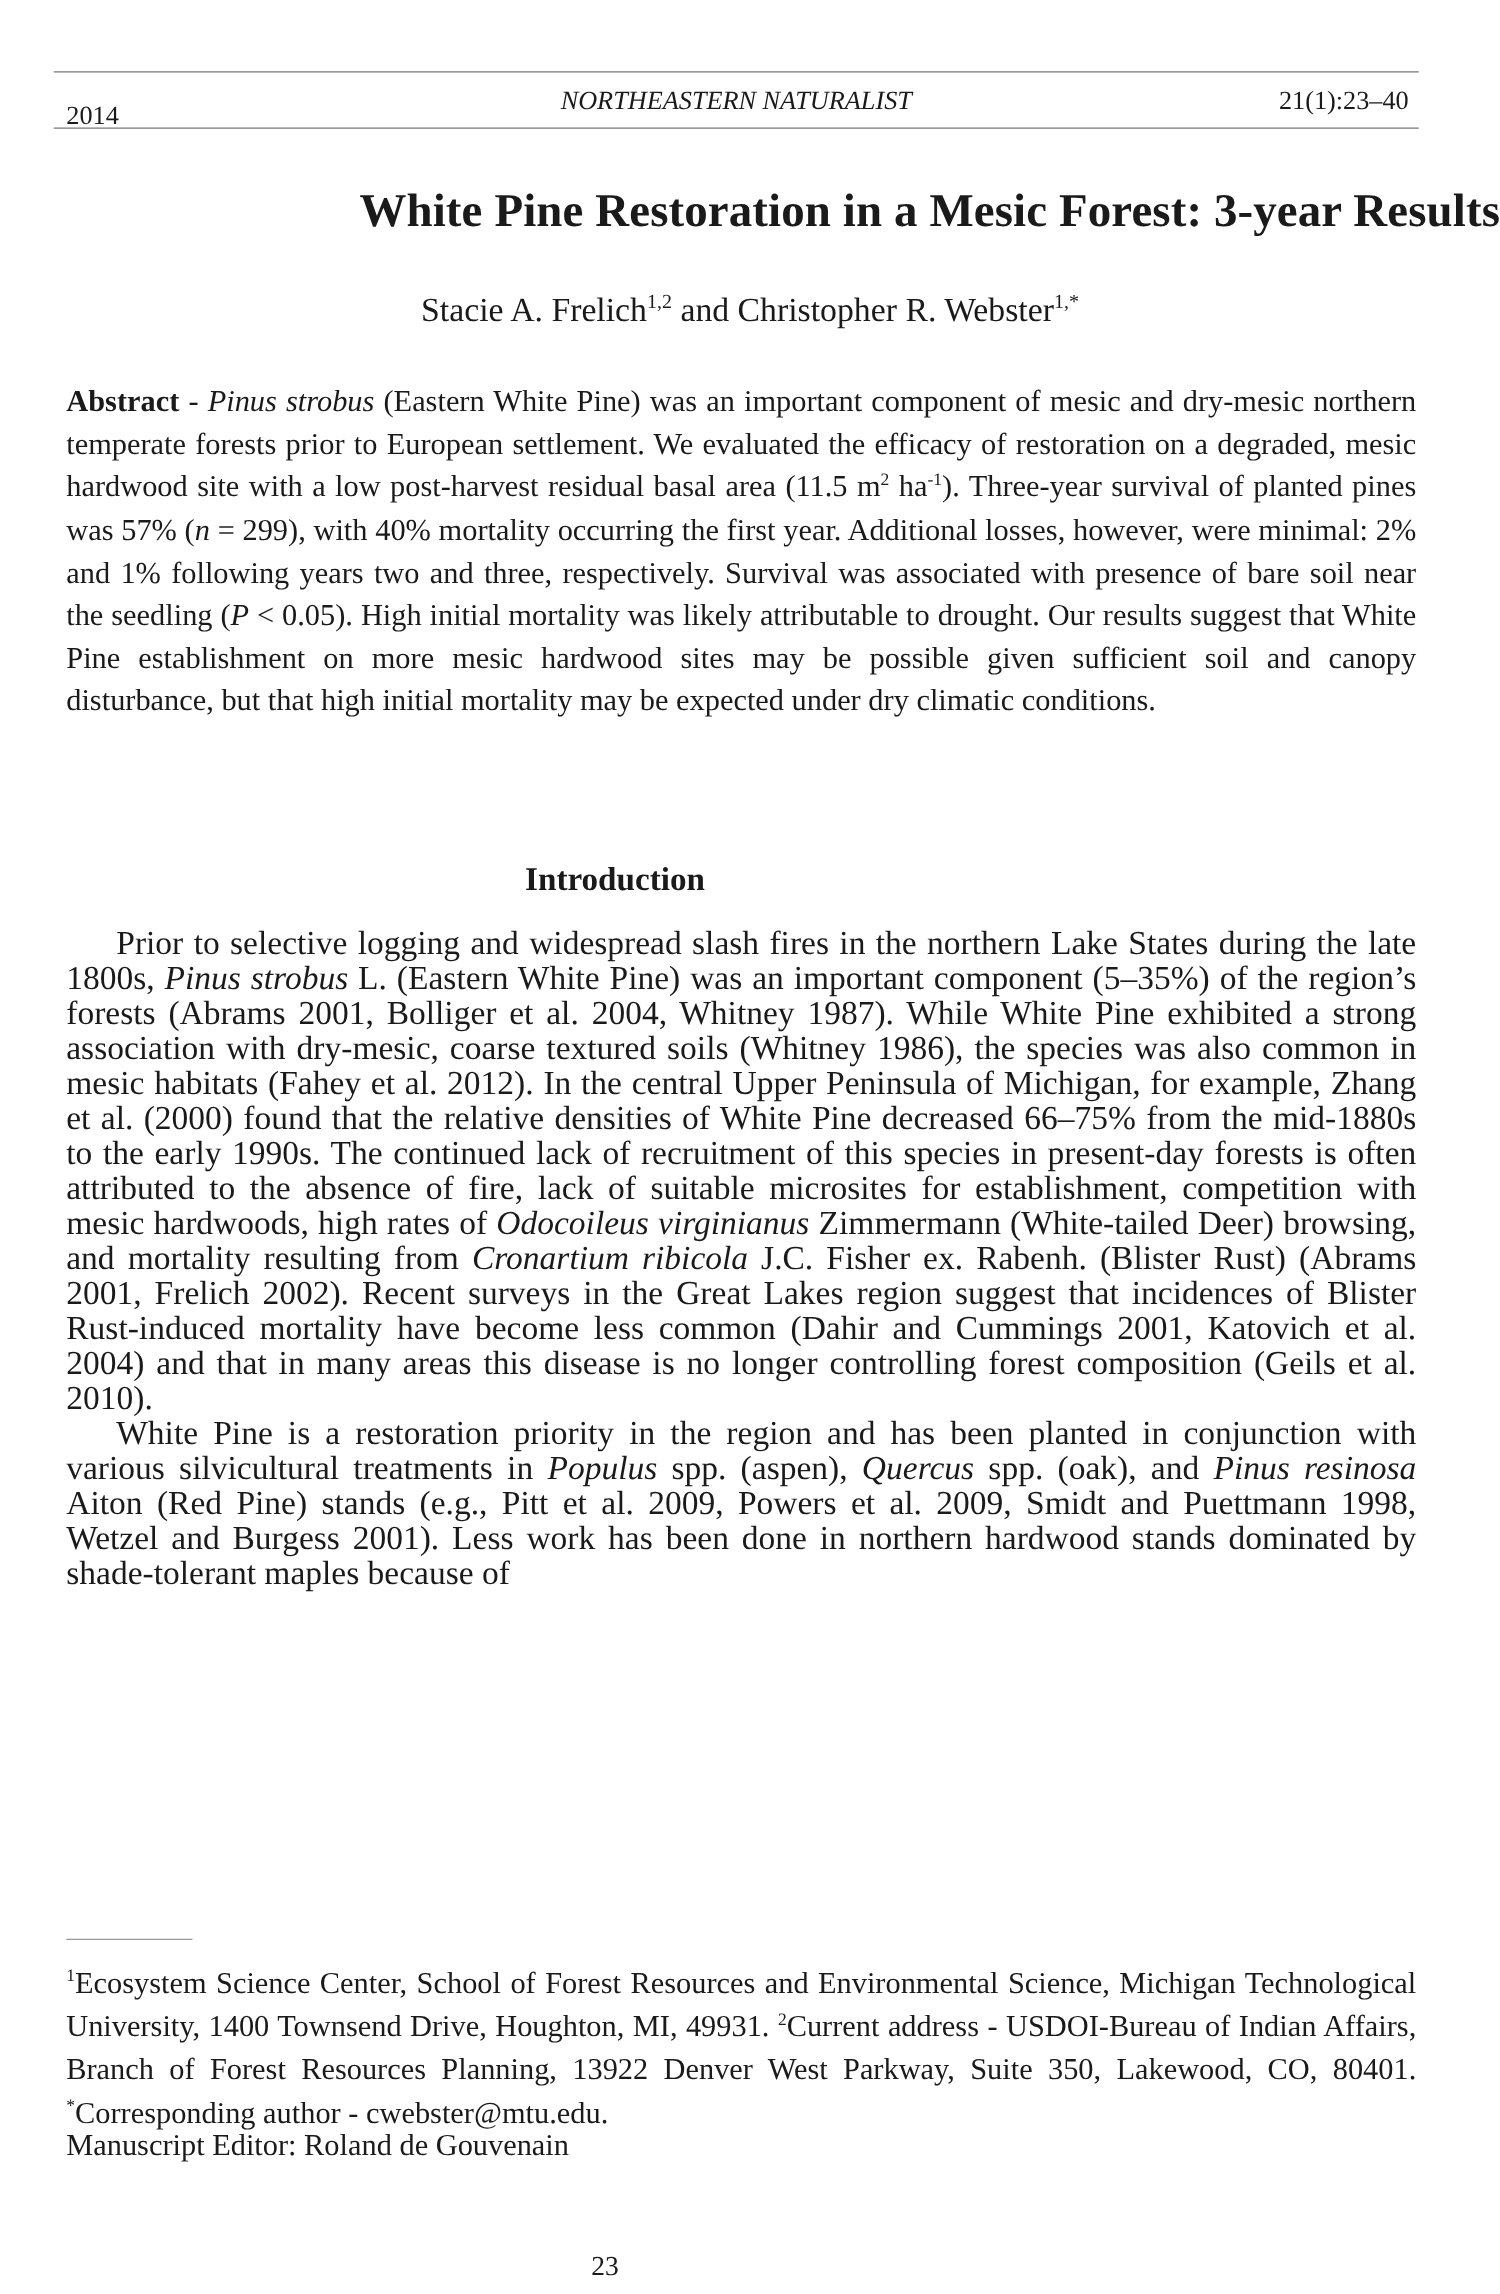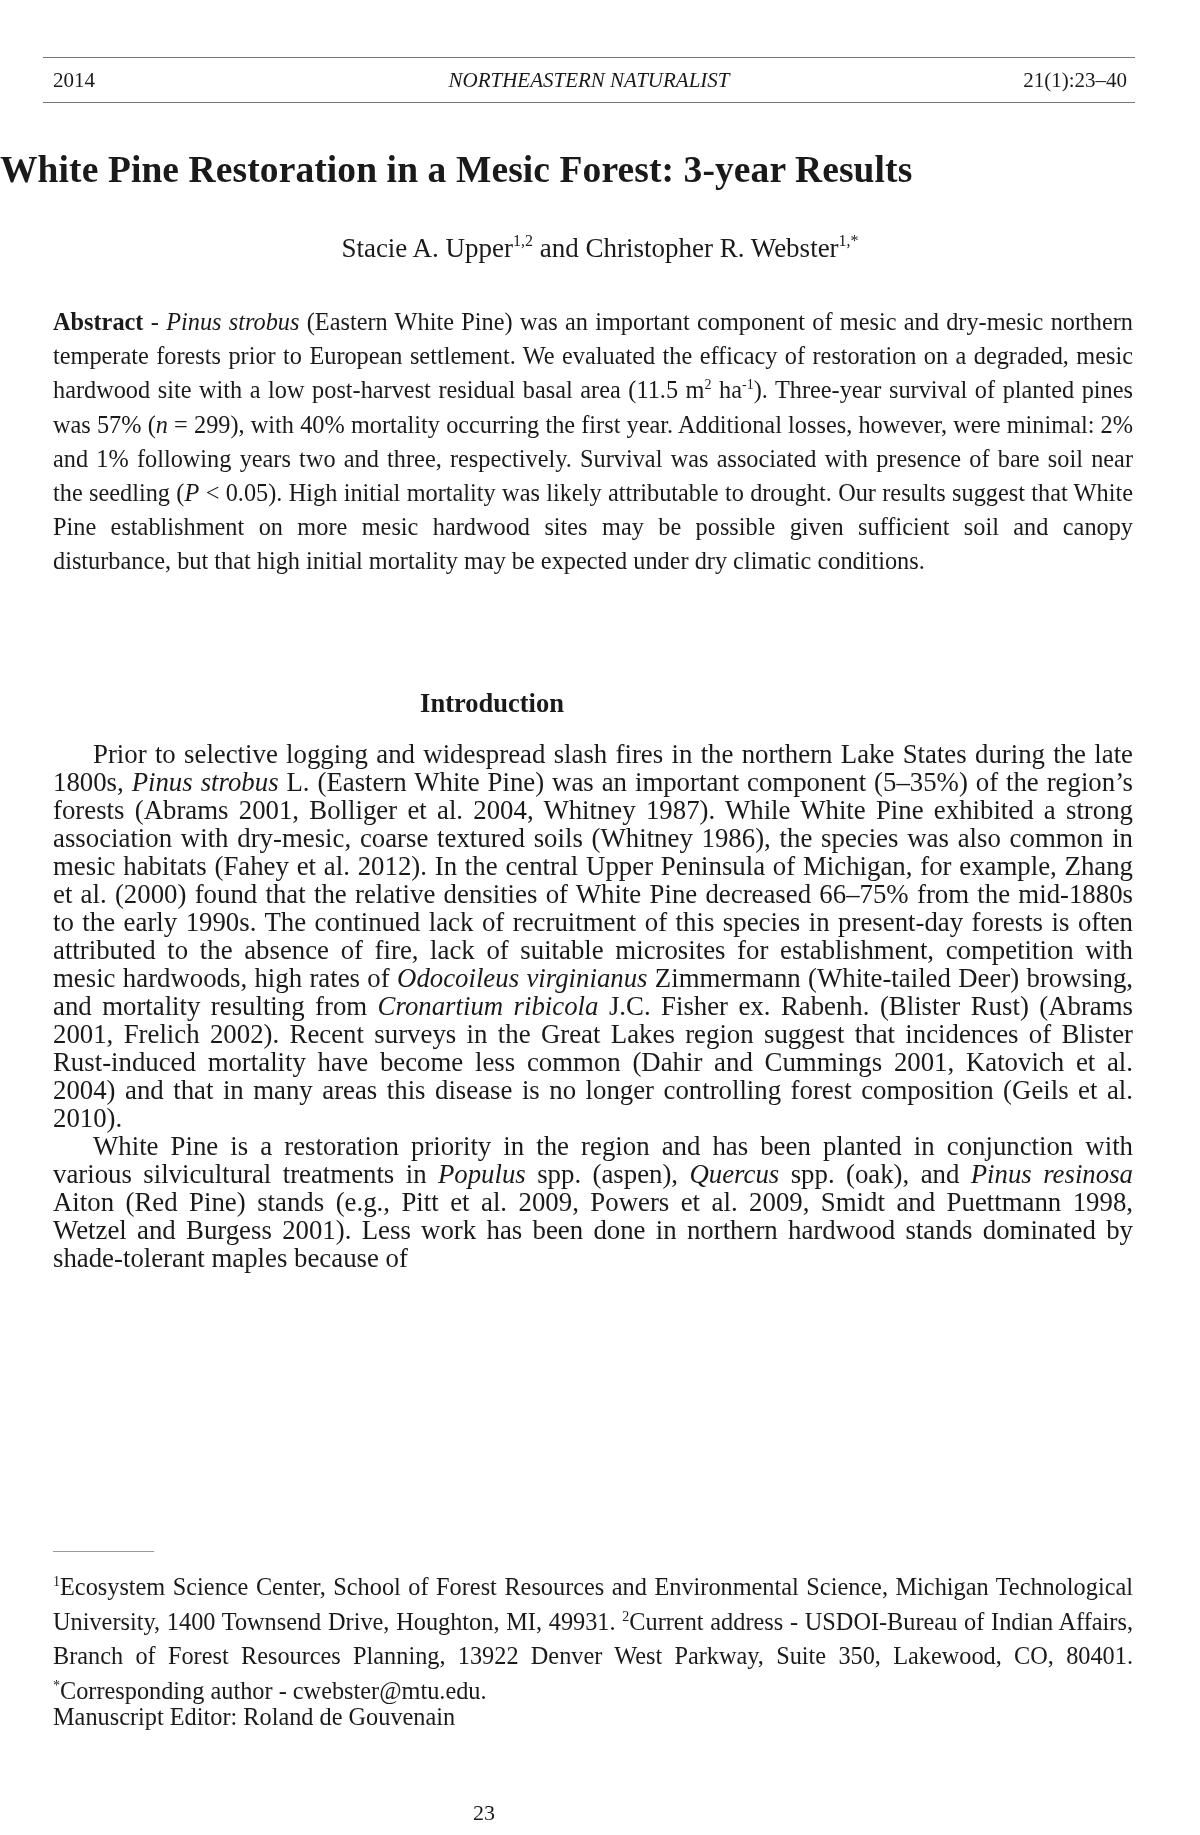--- a/index.html
+++ b/index.html
@@ -5,26 +5,26 @@
   html, body { margin: 0; padding: 0; background: #ffffff; }
   body {
     width: 1200px; height: 1835px; position: relative; overflow: hidden;
     font-family: "Liberation Serif", "DejaVu Serif", serif; color: #1a1a1a;
   }
   .running-head {
     position: absolute; left: 43px; top: 57px; width: 1092px; height: 44px;
     border-top: 1.5px solid #777; border-bottom: 1.5px solid #777;
     font-size: 21px; line-height: 44px;
   }
-  .running-head .rh-year { position: absolute; left: 10px; top: 0; }
+  .running-head .rh-year { position: absolute; left: 10px; top: 12px; }
   .running-head .rh-journal { position: absolute; left: 0; right: 0; top: 0; text-align: center; font-style: italic; }
   .running-head .rh-vol { position: absolute; right: 8px; top: 0; }
 
   .title {
-    position: absolute; left: 0; width: 1200px; top: 148px; text-align: left;
+    position: absolute; left: 0; width: 1200px; top: 148px; text-align: right;
     font-size: 37.5px; font-weight: bold; letter-spacing: 0.1px; margin: 0;
   }
   .authors {
     position: absolute; left: 0; width: 1200px; top: 233px; text-align: center;
     font-size: 27px;
   }
   .authors sup { font-size: 16px; vertical-align: 11px; line-height: 0; }
 
   .abstract {
     position: absolute; left: 53px; width: 1080px; top: 305px;
@@ -66,21 +66,21 @@
 
 <header class="running-head">
   <span class="rh-year">2014</span>
   <span class="rh-journal">NORTHEASTERN NATURALIST</span>
   <span class="rh-vol">21(1):23–40</span>
 </header>
 
 <h1 class="title">White Pine Restoration in a Mesic Forest: 3-year Results</h1>
 
 <div class="authors">
-  <span>Stacie A. Upper</span><sup>1,2</sup><span style="white-space:pre"> and </span><span>Christopher R. Webster</span><sup>1,*</sup>
+  <span>Stacie A. Frelich</span><sup>1,2</sup><span style="white-space:pre"> and </span><span>Christopher R. Webster</span><sup>1,*</sup>
 </div>
 
 <p class="abstract"><b>Abstract</b><span style="white-space:pre"> - </span><i>Pinus strobus</i><span> (Eastern White Pine) was an important component of mesic and dry-mesic northern temperate forests prior to European settlement. We evaluated the efficacy of restoration on a degraded, mesic hardwood site with a low post-harvest residual basal area (11.5 m</span><sup>2</sup><span> ha</span><sup>-1</sup><span>). Three-year survival of planted pines was 57% (</span><i>n</i><span> = 299), with 40% mortality occurring the first year. Additional losses, however, were minimal: 2% and 1% following years two and three, respectively. Survival was associated with presence of bare soil near the seedling (</span><i>P</i><span> &lt; 0.05). High initial mortality was likely attributable to drought. Our results suggest that White Pine establishment on more mesic hardwood sites may be possible given sufficient soil and canopy disturbance, but that high initial mortality may be expected under dry climatic conditions.</span></p>
 
 <h2 class="section-heading">Introduction</h2>
 
 <div class="intro">
   <p><span>Prior to selective logging and widespread slash fires in the northern Lake States during the late 1800s, </span><i>Pinus strobus</i><span> L. (Eastern White Pine) was an important component (5–35%) of the region’s forests (Abrams 2001, Bolliger et al. 2004, Whitney 1987). While White Pine exhibited a strong association with dry-mesic, coarse textured soils (Whitney 1986), the species was also common in mesic habitats (Fahey et al. 2012). In the central Upper Peninsula of Michigan, for example, Zhang et al. (2000) found that the relative densities of White Pine decreased 66–75% from the mid-1880s to the early 1990s. The continued lack of recruitment of this species in present-day forests is often attributed to the absence of fire, lack of suitable microsites for establishment, competition with mesic hardwoods, high rates of </span><i>Odocoileus virginianus</i><span> Zimmermann (White-tailed Deer) browsing, and mortality resulting from </span><i>Cronartium ribicola</i><span> J.C. Fisher ex. Rabenh. (Blister Rust) (Abrams 2001, Frelich 2002). Recent surveys in the Great Lakes region suggest that incidences of Blister Rust-induced mortality have become less common (Dahir and Cummings 2001, Katovich et al. 2004) and that in many areas this disease is no longer controlling forest composition (Geils et al. 2010).</span></p>
   <p><span>White Pine is a restoration priority in the region and has been planted in conjunction with various silvicultural treatments in </span><i>Populus</i><span> spp. (aspen), </span><i>Quercus</i><span> spp. (oak), and </span><i>Pinus resinosa</i><span> Aiton (Red Pine) stands (e.g., Pitt et al. 2009, Powers et al. 2009, Smidt and Puettmann 1998, Wetzel and Burgess 2001). Less work has been done in northern hardwood stands dominated by shade-tolerant maples because of</span></p>
 </div>

